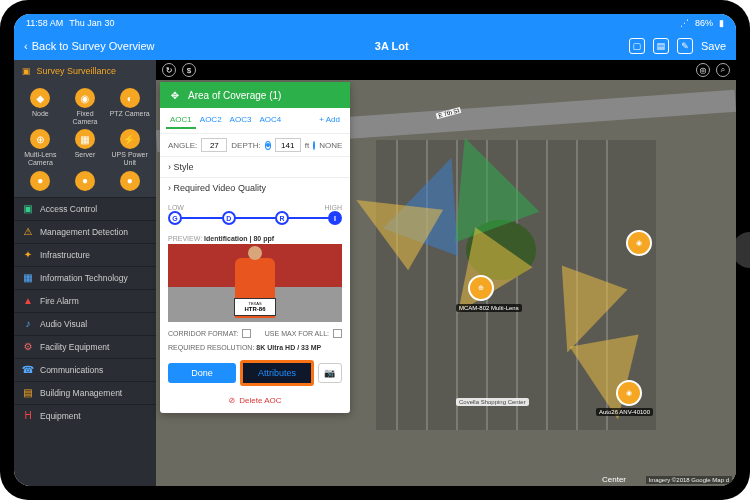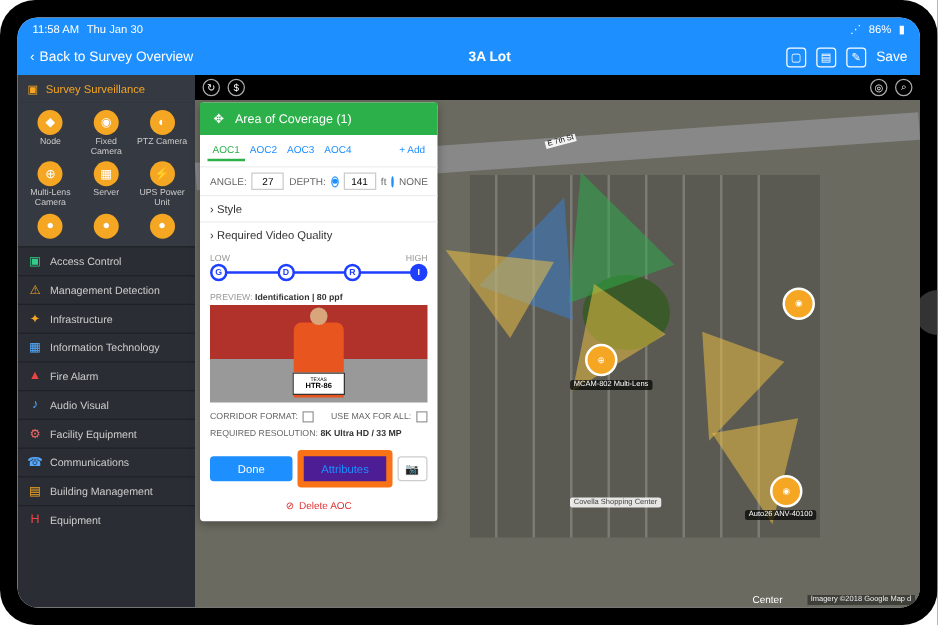--- a/index.html
+++ b/index.html
@@ -47,21 +47,21 @@
 .prev-img{width:100%;height:78px;background:linear-gradient(#b0322a 0%,#b0322a 55%,#999 55%,#999 100%);position:relative;display:flex;align-items:center;justify-content:center}
 .person{width:40px;height:60px;background:#e8551e;border-radius:6px 6px 0 0;position:relative;margin-top:10px}
 .person::before{content:"";position:absolute;top:-12px;left:50%;transform:translateX(-50%);width:14px;height:14px;background:#d9a57a;border-radius:50%}
 .plate{position:absolute;bottom:6px;left:50%;transform:translateX(-50%);width:42px;height:18px;background:#fff;border:1px solid #333;font-size:6px;display:flex;flex-direction:column;align-items:center;justify-content:center;line-height:1}
 .chk-row{display:flex;align-items:center;gap:4px;padding:3px 8px;font-size:7px;color:#666}
 .chk{width:9px;height:9px;border:1px solid #999}
 .res-row{padding:3px 8px;font-size:7px;color:#666}
 .btns{display:flex;gap:4px;padding:6px 8px;align-items:center}
 .btn{flex:1;padding:5px;border-radius:3px;text-align:center;font-size:9px}
 .btn-done{background:#1e8fff;color:#fff}
-.btn-attr{border:5px solid #f97316;color:#1e8fff;background:#4c1d95}
+.btn-attr{border:3px solid #f97316;color:#1e8fff;background:#0f172a}
 .btn-cam{width:24px;flex:none;border:1px solid #ccc;color:#1e8fff;background:#fff;padding:4px;display:flex;align-items:center;justify-content:center}
 .del-row{padding:4px 8px 8px;text-align:center;font-size:8px;color:#d33;display:flex;align-items:center;justify-content:center;gap:4px}
 .map{position:absolute;top:20px;left:0;right:0;bottom:0;background:#6a6a60;overflow:hidden}
 .road{position:absolute;background:#888}
 .lot{position:absolute;top:60px;left:220px;width:280px;height:290px;background:#5a5a52}
 .lane{position:absolute;width:2px;background:rgba(255,255,255,.2);top:0;bottom:0}
 .island{position:absolute;top:140px;left:310px;width:70px;height:60px;background:#3a5a2a;border-radius:50%}
 .cone{position:absolute;width:0;height:0;opacity:.5}
 .cone.y{border-left:35px solid transparent;border-right:35px solid transparent;border-top:80px solid #f5c542}
 .cone.b{border-left:40px solid transparent;border-right:40px solid transparent;border-top:90px solid #3a7fd5}

